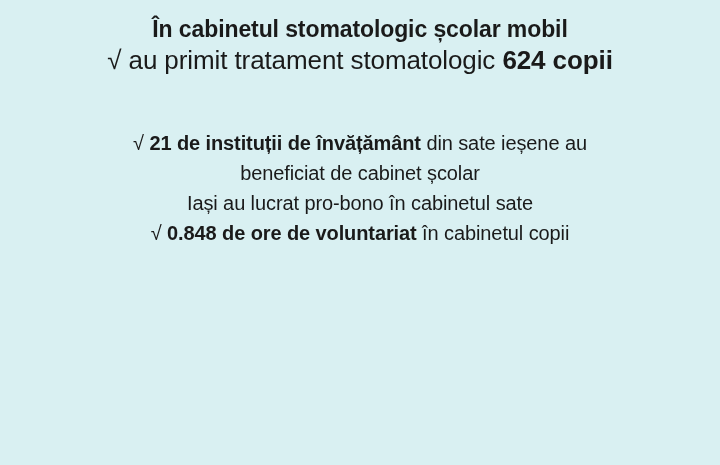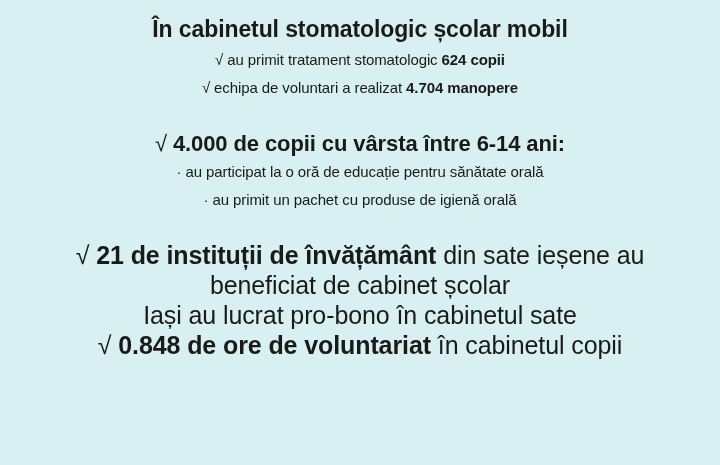--- a/index.html
+++ b/index.html
@@ -20,21 +20,21 @@
     box-sizing: border-box;
     padding: 14px 18px 8px 18px;
     display: flex;
     flex-direction: column;
     align-items: center;
     text-align: center;
   }
   .line {
     width: 100%;
     text-align: center;
-    font-size: 15px;
+    font-size: 26px;
     line-height: 27px;
     letter-spacing: -0.1px;
   }
   .title {
     font-size: 23px;
     font-weight: bold;
     line-height: 30px;
     margin-bottom: 2px;
   }
   .b { font-weight: bold; }
@@ -43,49 +43,39 @@
   }
   .gap-lg { height: 28px; }
   .gap-md { height: 26px; }
   .sub-head {
     font-size: 22px;
     line-height: 28px;
   }
   .tight { line-height: 28px; }
   .block-3 .line {
     line-height: 30px;
-    font-size: 25px;
+    font-size: 20px;
   }
   .chk { font-weight: normal; }
 </style>
 </head>
 <body>
 
 <div class="poster">
 
   <div class="line title">În cabinetul stomatologic școlar mobil</div>
 
   <div class="block block-1">
     <div class="line tight">
       <span>√ au primit tratament stomatologic </span><span class="b">624 copii</span>
     </div>
-    <div class="line tight">
-      <span>√ echipa de voluntari a realizat </span><span class="b">4.704 manopere</span>
-    </div>
   </div>
 
   <div class="gap-lg"></div>
 
-  <div class="block block-2">
-    <div class="line sub-head">
-      <span class="chk">√ </span><span class="b">4.000 de copii cu vârsta între 6-14 ani:</span>
-    </div>
-    <div class="line tight">· au participat la o oră de educație pentru sănătate orală</div>
-    <div class="line tight">· au primit un pachet cu produse de igienă orală</div>
-  </div>
 
   <div class="gap-md"></div>
 
   <div class="block block-3">
     <div class="line">
       <span class="chk">√ </span><span class="b">21 de instituții de învățământ</span><span> din sate ieșene au</span>
     </div>
     <div class="line">beneficiat de cabinet școlar</div>
     <div class="line">Iași au lucrat pro-bono în cabinetul sate</div>
     <div class="line">

